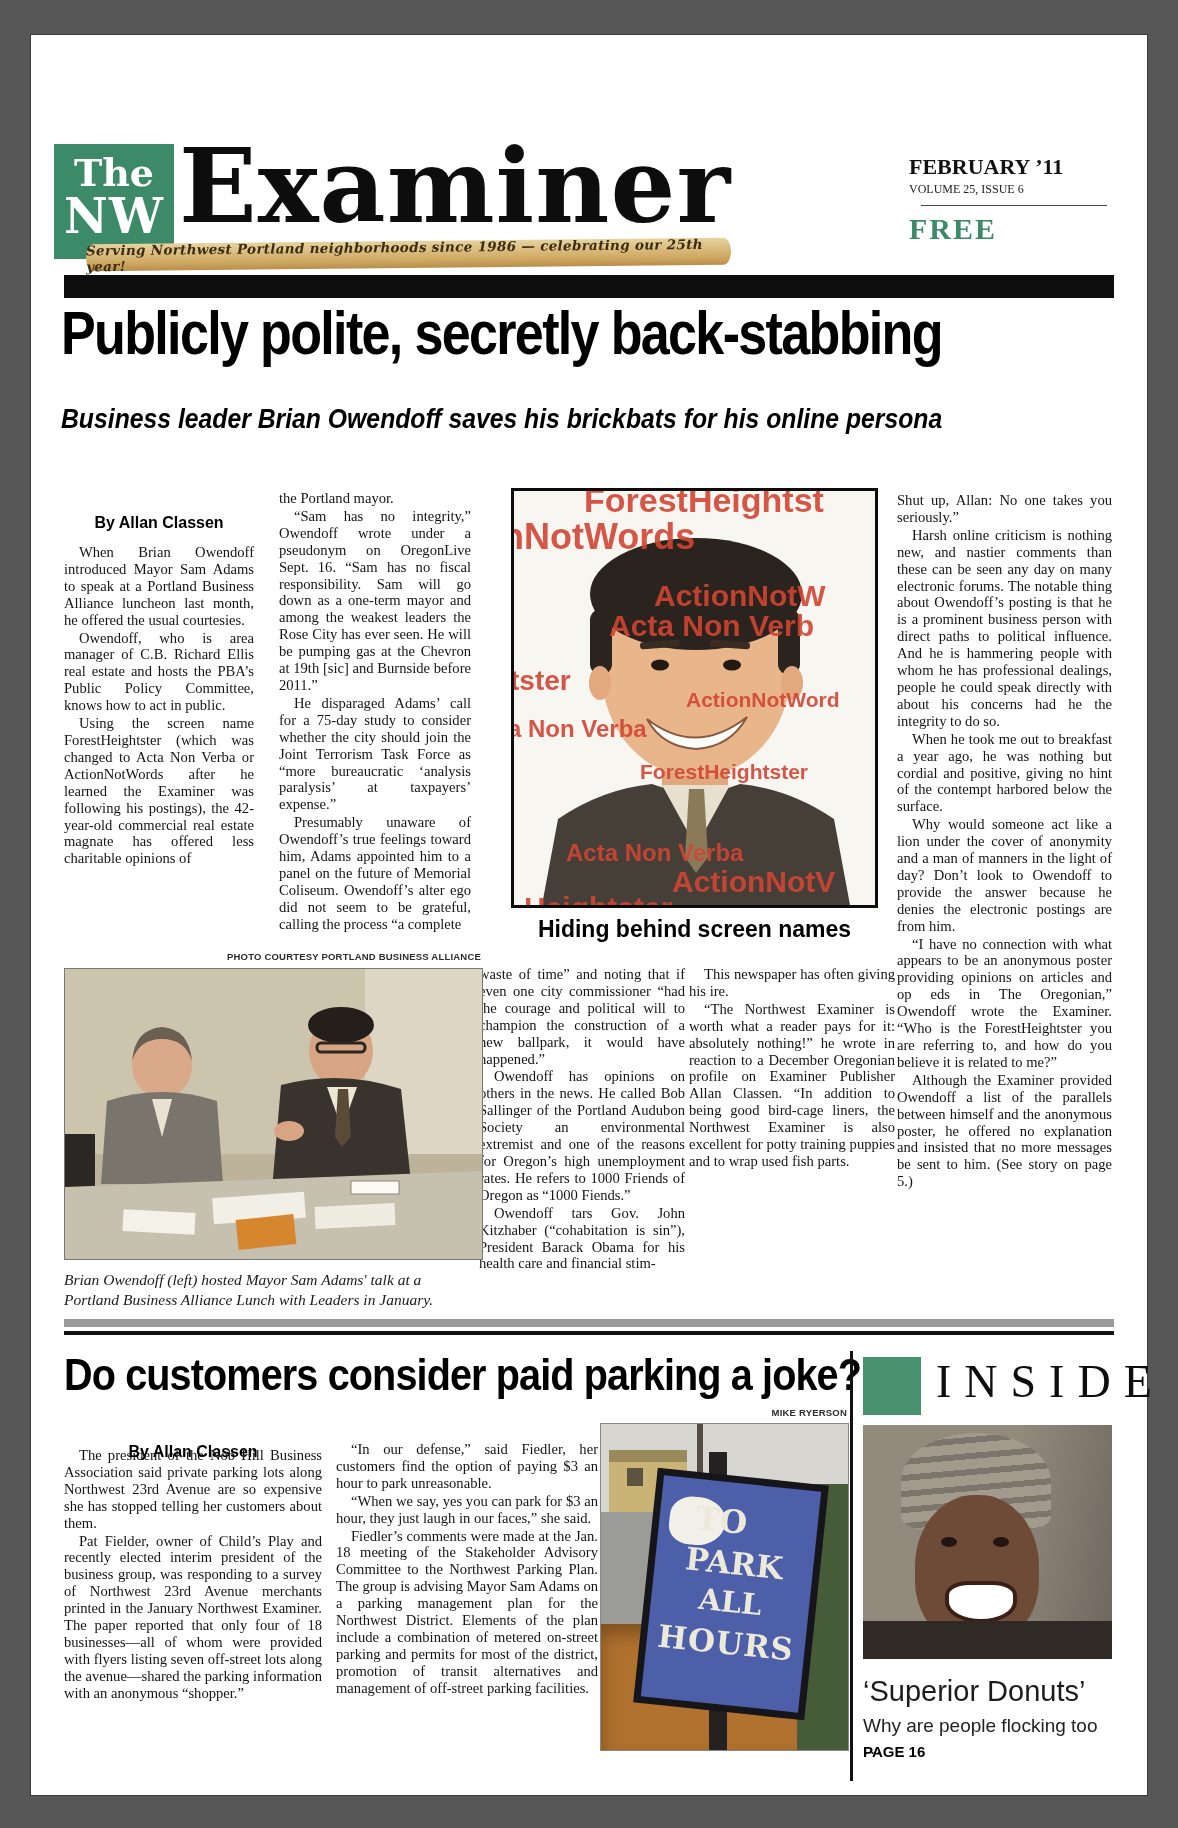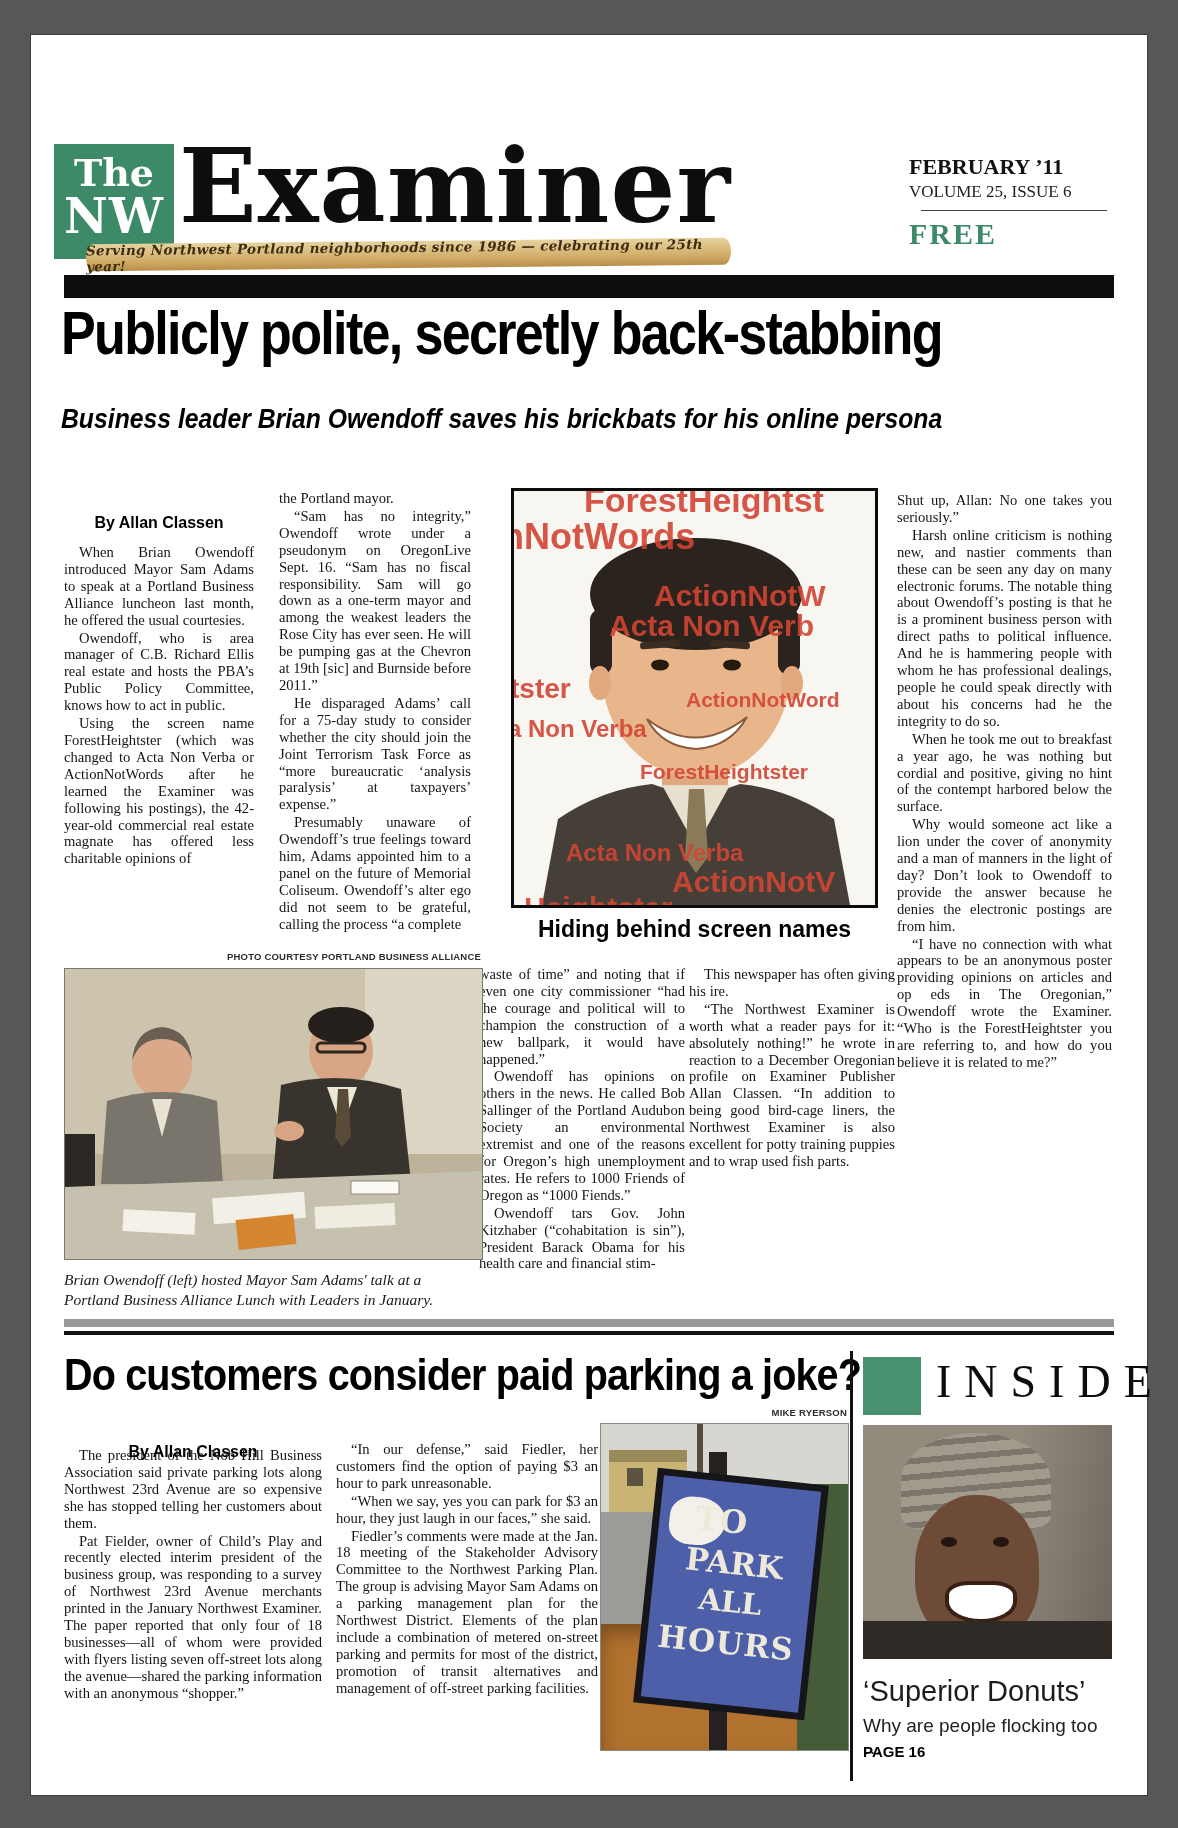--- a/index.html
+++ b/index.html
@@ -13,21 +13,21 @@
   .logo-box{left:23px;top:109px;width:120px;height:115px;background:#3d8a69;
             color:#fff;font-family:"DejaVu Serif",serif;font-weight:bold;
             text-align:center;line-height:1;}
   .logo-the{font-size:38px;margin-top:10px;}
   .logo-nw{font-size:48px;letter-spacing:1px;}
   .wordmark{left:148px;top:98px;font-family:"DejaVu Serif",serif;font-weight:bold;
             font-size:102px;line-height:1.05;color:#0d0d0d;letter-spacing:1px;}
   .mast-right{left:878px;top:119px;width:210px;text-align:left;
               font-family:Liberation Serif, serif;}
   .mast-date{font-size:22px;font-weight:bold;color:#111;}
-  .mast-vol{font-size:17px;color:#222;margin-top:2px;}
+  .mast-vol{font-size:12px;color:#222;margin-top:2px;}
   .mast-rule{border-top:1.5px solid #444;margin:8px 12px 0 12px;}
   .mast-free{font-size:30px;font-weight:bold;color:#3d8a69;letter-spacing:2px;margin-top:6px;}
   .ribbon{left:55px;top:206px;width:645px;height:27px;
           background:linear-gradient(180deg,#e7d3a0,#cfa963 70%,#b98f4a);
           border-radius:14px/90%;transform:rotate(-.6deg);
           display:flex;align-items:center;justify-content:center;}
   .ribbon span{font-style:italic;font-weight:bold;font-size:13.5px;color:#3c2d10;
                font-family:"DejaVu Serif",serif;letter-spacing:.3px;}
   .topbar{left:33px;top:240px;width:1050px;height:23px;background:#0e0e0e;}
 
@@ -148,21 +148,21 @@
         <ellipse cx="218" cy="174" rx="9" ry="5.5" fill="#241a10"></ellipse>
         <path d="M133,228 Q182,266 233,226 Q216,256 182,258 Q148,256 133,228 Z" fill="#fff" stroke="#8a5a3c" stroke-width="2"></path>
         <path d="M28,414 L44,328 Q88,298 138,293 L182,308 L226,293 Q276,298 320,328 L336,414 Z" fill="#453f38"></path>
         <polygon points="148,294 216,294 182,356" fill="#e7e0cf"></polygon>
         <polygon points="175,298 190,298 194,366 182,382 171,366" fill="#8a7a58"></polygon>
       </svg>
       <div class="red-word" style="left:70px;top:-8px;font-size:34px;">ForestHeightst</div>
       <div class="red-word" style="left:-12px;top:28px;font-size:36px;">nNotWords</div>
       <div class="red-word" style="left:140px;top:90px;font-size:30px;">ActionNotW</div>
       <div class="red-word" style="left:95px;top:120px;font-size:30px;">Acta Non Verb</div>
-      <div class="red-word" style="left:-4px;top:184px;font-size:28px;">tster</div>
+      <div class="red-word" style="left:-4px;top:176px;font-size:28px;">tster</div>
       <div class="red-word" style="left:172px;top:198px;font-size:21px;">ActionNotWord</div>
       <div class="red-word" style="left:-6px;top:226px;font-size:24px;">a Non Verba</div>
       <div class="red-word" style="left:126px;top:270px;font-size:21px;">ForestHeightster</div>
       <div class="red-word" style="left:52px;top:350px;font-size:24px;">Acta Non Verba</div>
       <div class="red-word" style="left:158px;top:376px;font-size:30px;">ActionNotV</div>
       <div class="red-word" style="left:10px;top:402px;font-size:30px;">Heightster</div>
     </div>
     <div class="abs mug-cap">Hiding behind screen names</div>
 
     <div class="abs col" style="left:415px;top:476px;width:206px;">
@@ -175,20 +175,21 @@
       <p>This newspaper has often giving his ire.</p>
       <p>“The Northwest Examiner is worth what a reader pays for it: absolutely nothing!” he wrote in reaction to a December Oregonian profile on Examiner Publisher Allan Classen. “In addition to being good bird-cage liners, the Northwest Examiner is also excellent for potty training puppies and to wrap used fish parts.</p>
     </div>
 
     <div class="abs col" style="left:833px;top:2px;width:215px;">
       <p class="cont">Shut up, Allan: No one takes you seriously.”</p>
       <p>Harsh online criticism is nothing new, and nastier comments than these can be seen any day on many electronic forums. The notable thing about Owendoff’s posting is that he is a prominent business person with direct paths to political influence. And he is hammering people with whom he has professional dealings, people he could speak directly with about his concerns had he the integrity to do so.</p>
       <p>When he took me out to breakfast a year ago, he was nothing but cordial and positive, giving no hint of the contempt harbored below the surface.</p>
       <p>Why would someone act like a lion under the cover of anonymity and a man of manners in the light of day? Don’t look to Owendoff to provide the answer because he denies the electronic postings are from him.</p>
       <p>“I have no connection with what appears to be an anonymous poster providing opinions on articles and op eds in The Oregonian,” Owendoff wrote the Examiner. “Who is the ForestHeightster you are referring to, and how do you believe it is related to me?”</p>
+      <p>Although the Examiner provided Owendoff a list of the parallels between himself and the anonymous poster, he offered no explanation and insisted that no more messages be sent to him. (See story on page 5.)</p>
     </div>
 
     <div class="abs credit" style="left:0;top:461px;width:417px;">PHOTO COURTESY PORTLAND BUSINESS ALLIANCE</div>
 
     <div class="abs bizphoto">
       <svg width="417" height="290" viewBox="0 0 417 290">
         <rect width="417" height="290" fill="#cdc4ae"></rect>
         <rect x="300" y="0" width="117" height="200" fill="#ddd6c4"></rect>
         <rect x="0" y="185" width="417" height="105" fill="#bdb29a"></rect>
         <rect x="0" y="165" width="30" height="125" fill="#2a2724"></rect>

